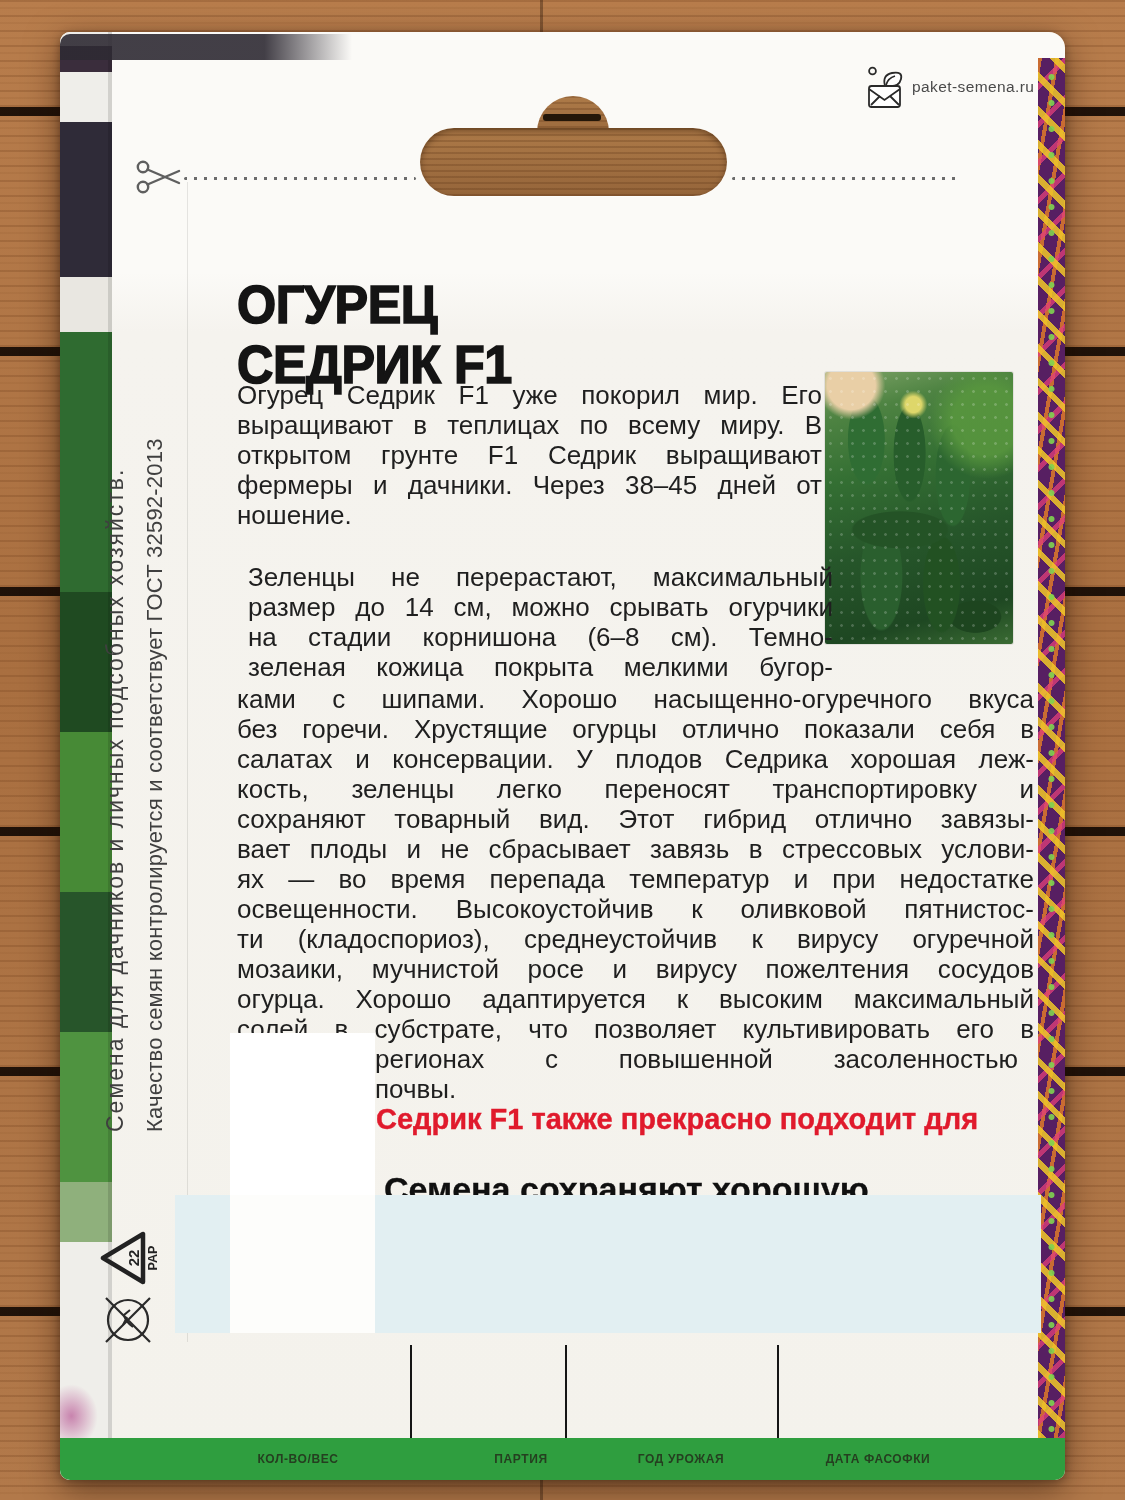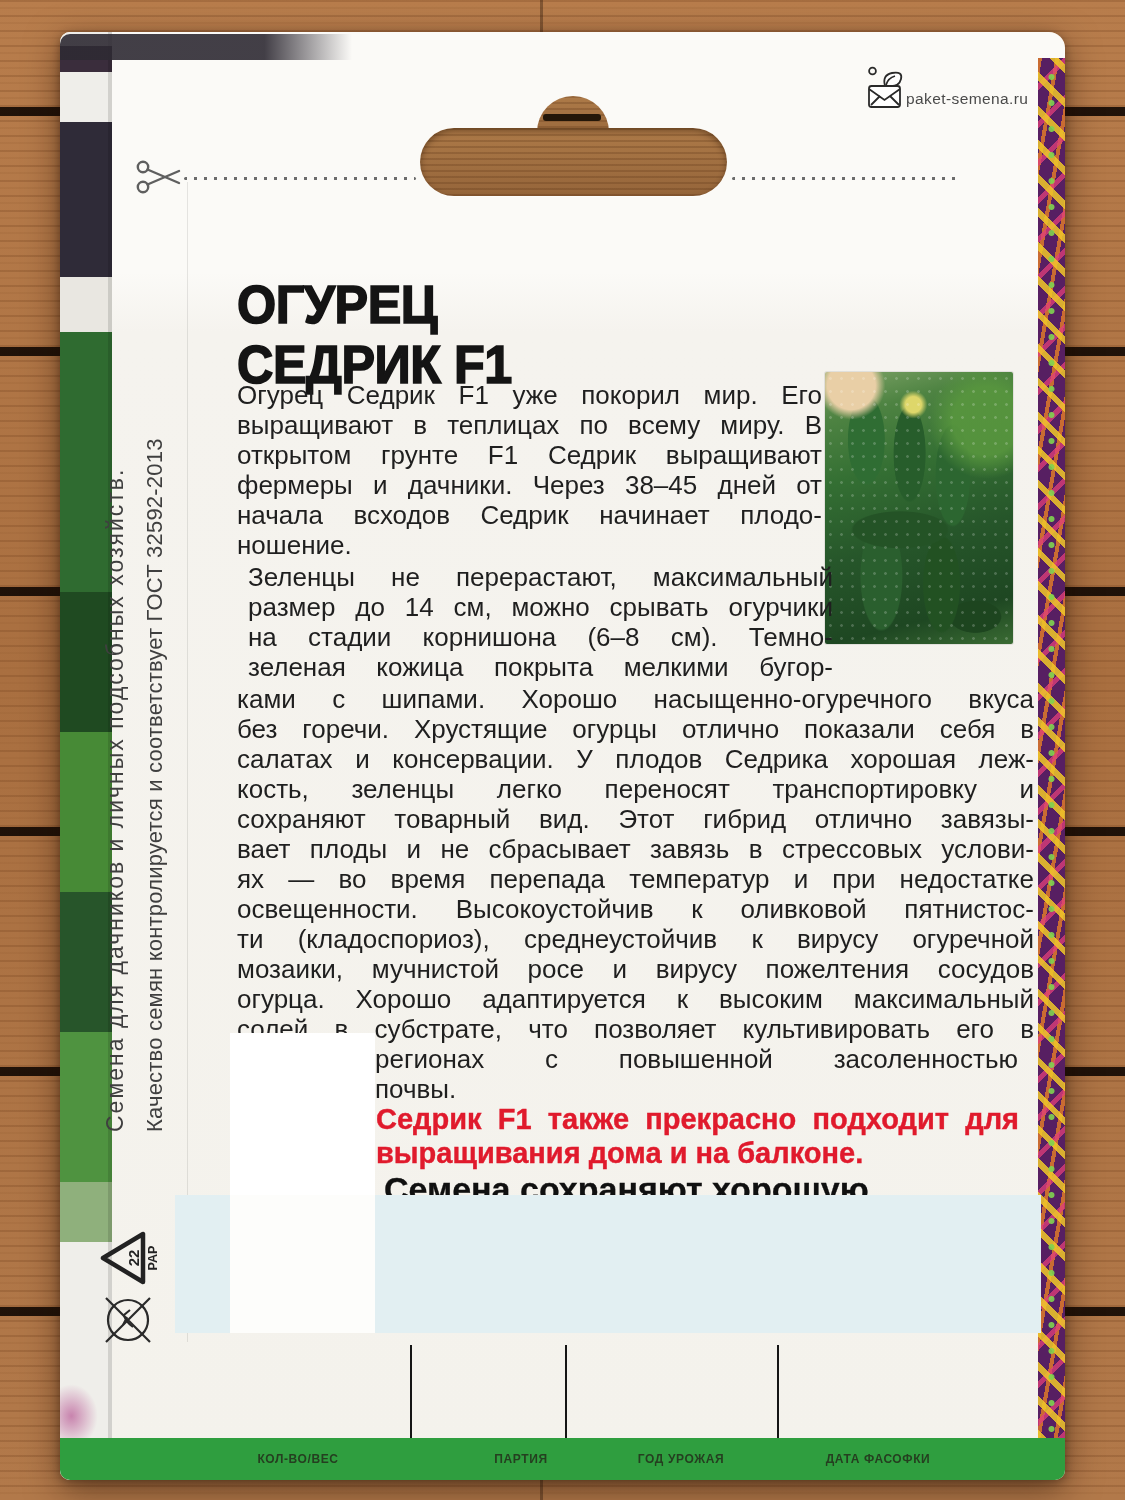--- a/index.html
+++ b/index.html
@@ -50,21 +50,21 @@
   .hang-bump{left:477px;top:64px;width:72px;height:50px;border-radius:36px 36px 8px 8px;}
   .hang-slit{left:483px;top:82px;width:58px;height:7px;border-radius:3px;background:#241709;}
   .hang-hole{left:360px;top:96px;width:307px;height:68px;border-radius:34px;
     box-shadow:inset 0 3px 6px rgba(40,18,0,.45), 0 1px 0 rgba(255,255,255,.6);}
   .cutline{top:145px;height:3px;border-radius:2px;
     background:repeating-linear-gradient(to right,#6b6b6b 0 3px, rgba(0,0,0,0) 3px 10px);}
   .cut-a{left:124px;width:232px;}
   .cut-b{left:672px;width:226px;}
   .scissors{left:76px;top:124px;}
   
-  .logo{left:806px;top:34px;display:flex;align-items:flex-end;gap:2px;}
+  .logo{left:806px;top:34px;display:flex;align-items:center;gap:8px;}
   .logo .site{font-size:15.5px;color:#4a4a4a;letter-spacing:.4px;padding-bottom:6px;}
   
   .vtext{position:absolute;transform:rotate(-90deg) translateX(-732px);transform-origin:0 0;
     width:732px;height:30px;color:#3f3f3f;white-space:nowrap;}
   .vtext.a{left:42px;top:368px;font-size:23px;letter-spacing:2px;}
   .vtext.b{left:82px;top:368px;font-size:22px;letter-spacing:.2px;}
   
   .title{left:177px;top:243px;width:600px;font-size:53px;line-height:60px;font-weight:700;
     color:#141414;-webkit-text-stroke:1.6px #141414;letter-spacing:-.5px;
     transform:scaleX(.95);transform-origin:0 0;}
@@ -165,21 +165,20 @@
     <div>СЕДРИК F1</div>
   </div>
 
   <div class="abs photo"></div>
 
   <div class="abs body-text p1 jlines endpar">
       <div class="">Огурец Седрик F1 уже покорил мир. Его</div>
       <div class="">выращивают в теплицах по всему миру. В</div>
       <div class="">открытом грунте F1 Седрик выращивают</div>
       <div class="">фермеры и дачники. Через 38–45 дней от</div>
-      <div class="">начала всходов Седрик начинает плодо-</div>
       <div class="">ношение.</div>
     </div>
   <div class="abs body-text p2a jlines">
       <div class="">Зеленцы не перерастают, максимальный</div>
       <div class="">размер до 14 см, можно срывать огурчики</div>
       <div class="">на стадии корнишона (6–8 см). Темно-</div>
       <div class="">зеленая кожица покрыта мелкими бугор-</div>
     </div>
   <div class="abs body-text p2b jlines">
       <div class="">ками с шипами. Хорошо насыщенно-огуречного вкуса</div>
@@ -196,21 +195,20 @@
       <div class="">солей в субстрате, что позволяет культивировать его в</div>
     </div>
   <div class="abs white-box"></div>
   <div class="abs body-text p2c jlines endpar">
       <div class="">регионах с повышенной засоленностью</div>
       <div class="">почвы.</div>
     </div>
 
   <div class="abs highlight jlines endpar" style="color: rgb(224, 26, 44);">
       <div class="">Седрик F1 также прекрасно подходит для</div>
-      <div class="">выращивания дома и на балконе.</div>
     </div>
   <div class="abs note">Семена сохраняют хорошую всхожесть 6-8 лет.</div>
 
   <div class="abs blue-band" style="background: rgb(226, 239, 242);"></div>
   <div class="abs white-box2"></div>
 
   <div class="abs recycle-group">
     <span>
       <svg width="54" height="54" viewBox="0 0 54 54">
         <g stroke="#2a2a2a" fill="none" stroke-width="2.2">

